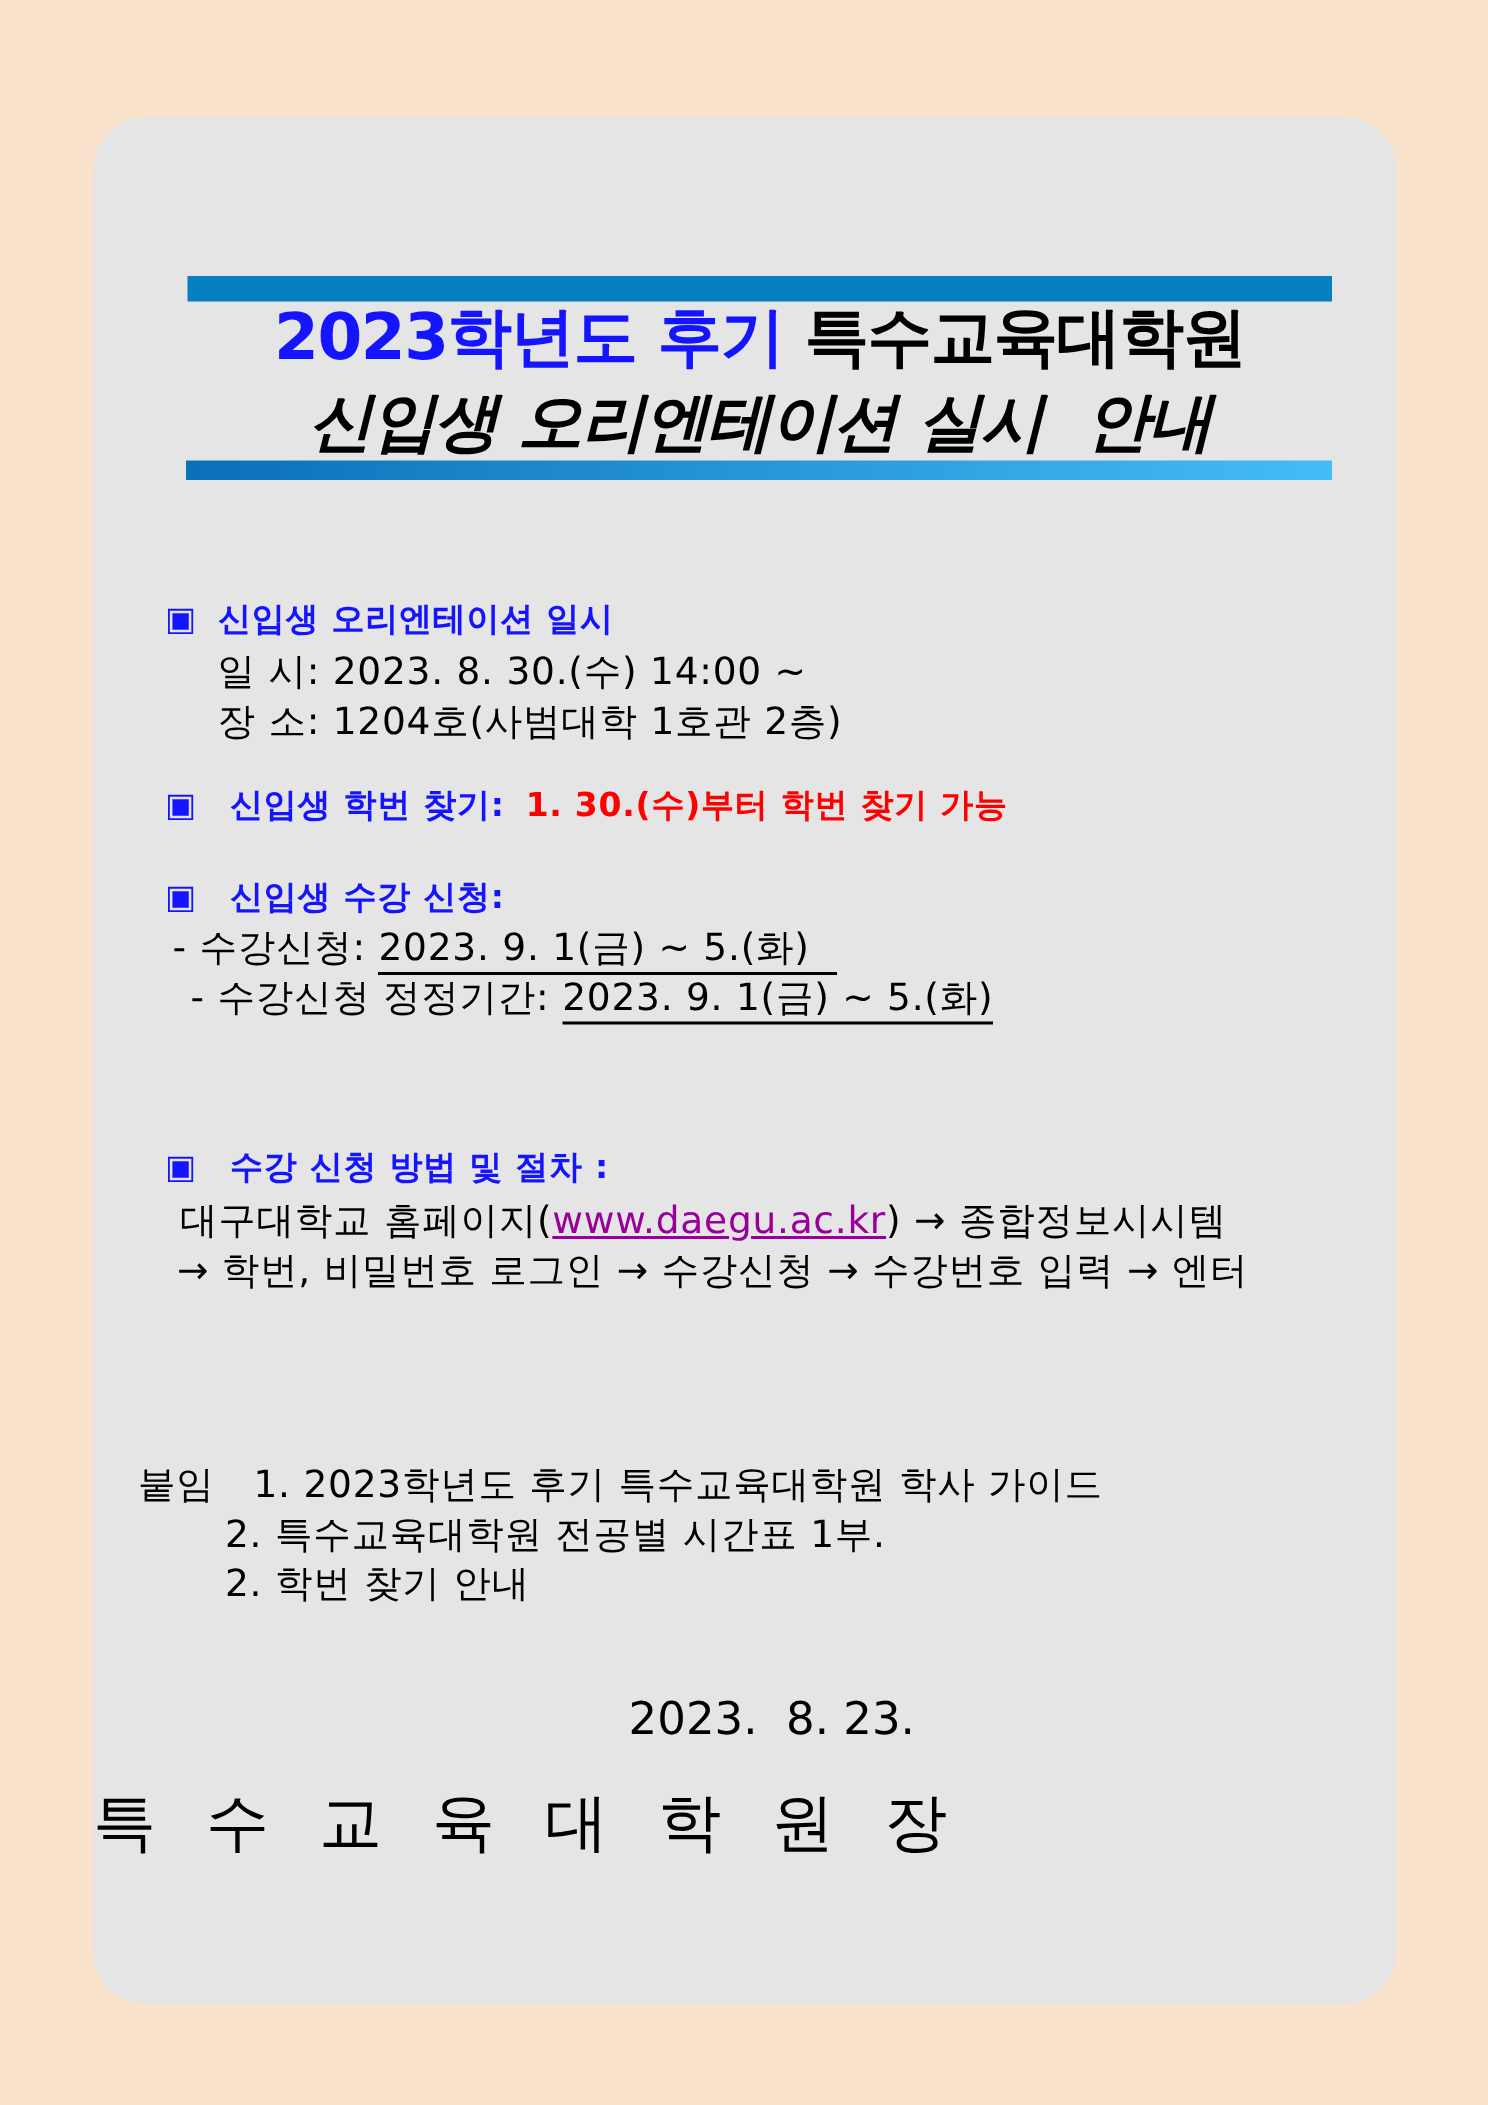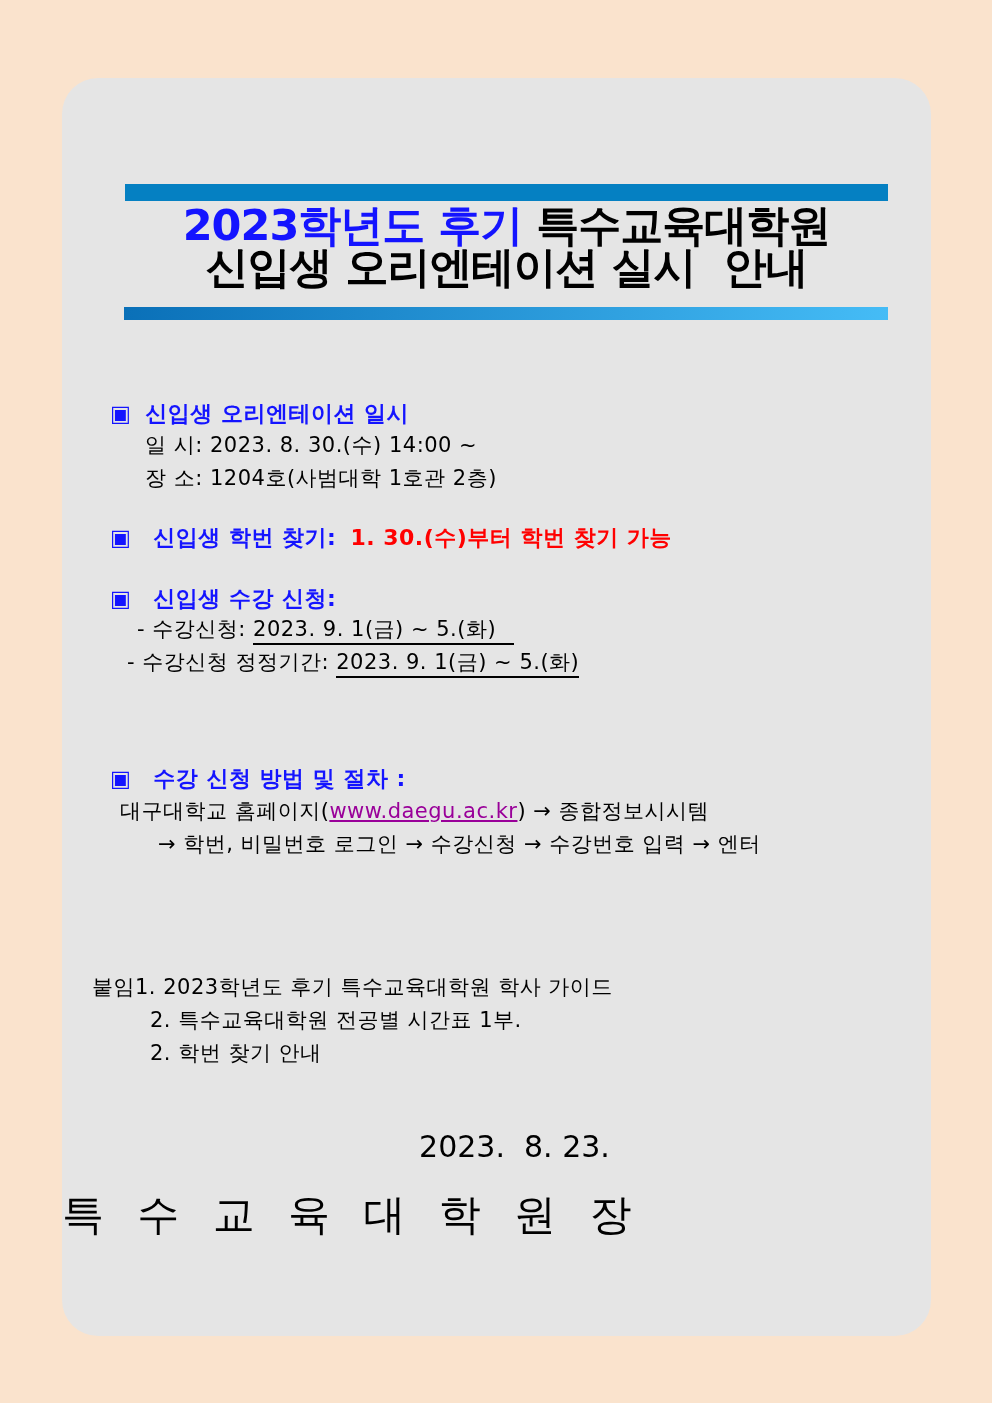--- a/index.html
+++ b/index.html
@@ -33,26 +33,26 @@
   .title-line {
     left: 63px; width: 763px;
     text-align: center;
     font-weight: bold;
     font-size: 43px;
     line-height: 1;
     letter-spacing: -1px;
     color: #000000;
   }
   .title-1 { top: 126px; }
-  .title-2 { top: 168px; }
+  .title-2 { top: 183px; font-style: italic; }
   .title-blue { color: #1414FF; }
 
   
   .body-line {
-    font-size: 21px;
+    font-size: 25px;
     line-height: 1;
     color: #000000;
     letter-spacing: 0.5px;
   }
   .sec-head {
     font-weight: bold;
     color: #1414FF;
     font-size: 22px;
     line-height: 1;
     letter-spacing: 0.5px;
@@ -73,31 +73,31 @@
     text-decoration: underline;
     cursor: pointer;
   }
 
   
   .s1-head { left: 48px; top: 325px; }
   .s1-l1   { left: 83px; top: 357px; }
   .s1-l2   { left: 83px; top: 390px; }
   .s2-head { left: 48px; top: 449px; }
   .s3-head { left: 48px; top: 510px; }
-  .s3-l1   { left: 75px; top: 541px; }
+  .s3-l1   { left: 53px; top: 541px; }
   .s3-l2   { left: 65px; top: 574px; }
   .s4-head { left: 48px; top: 629px; }
   .s5-head { left: 48px; top: 690px; }
   .s5-l1   { left: 58px; top: 723px; }
-  .s5-l2   { left: 56px; top: 756px; margin-left: 40px; }
+  .s5-l2   { left: 56px; top: 756px; }
 
   .att-l1  { left: 30px; top: 899px; }
   .att-l2  { left: 88px; top: 932px; }
   .att-l3  { left: 88px; top: 965px; }
-  .att-label { margin-right: 0; font-family: Liberation Mono, monospace; }
+  .att-label { margin-right: 26px; font-family: Liberation Mono, monospace; }
 
   .footer-date {
     left: 0; top: 1054px; width: 100%;
     text-align: center;
     font-size: 30px;
     line-height: 1;
     color: #000;
     padding-left: 36px;
   }
   .footer-sign {

